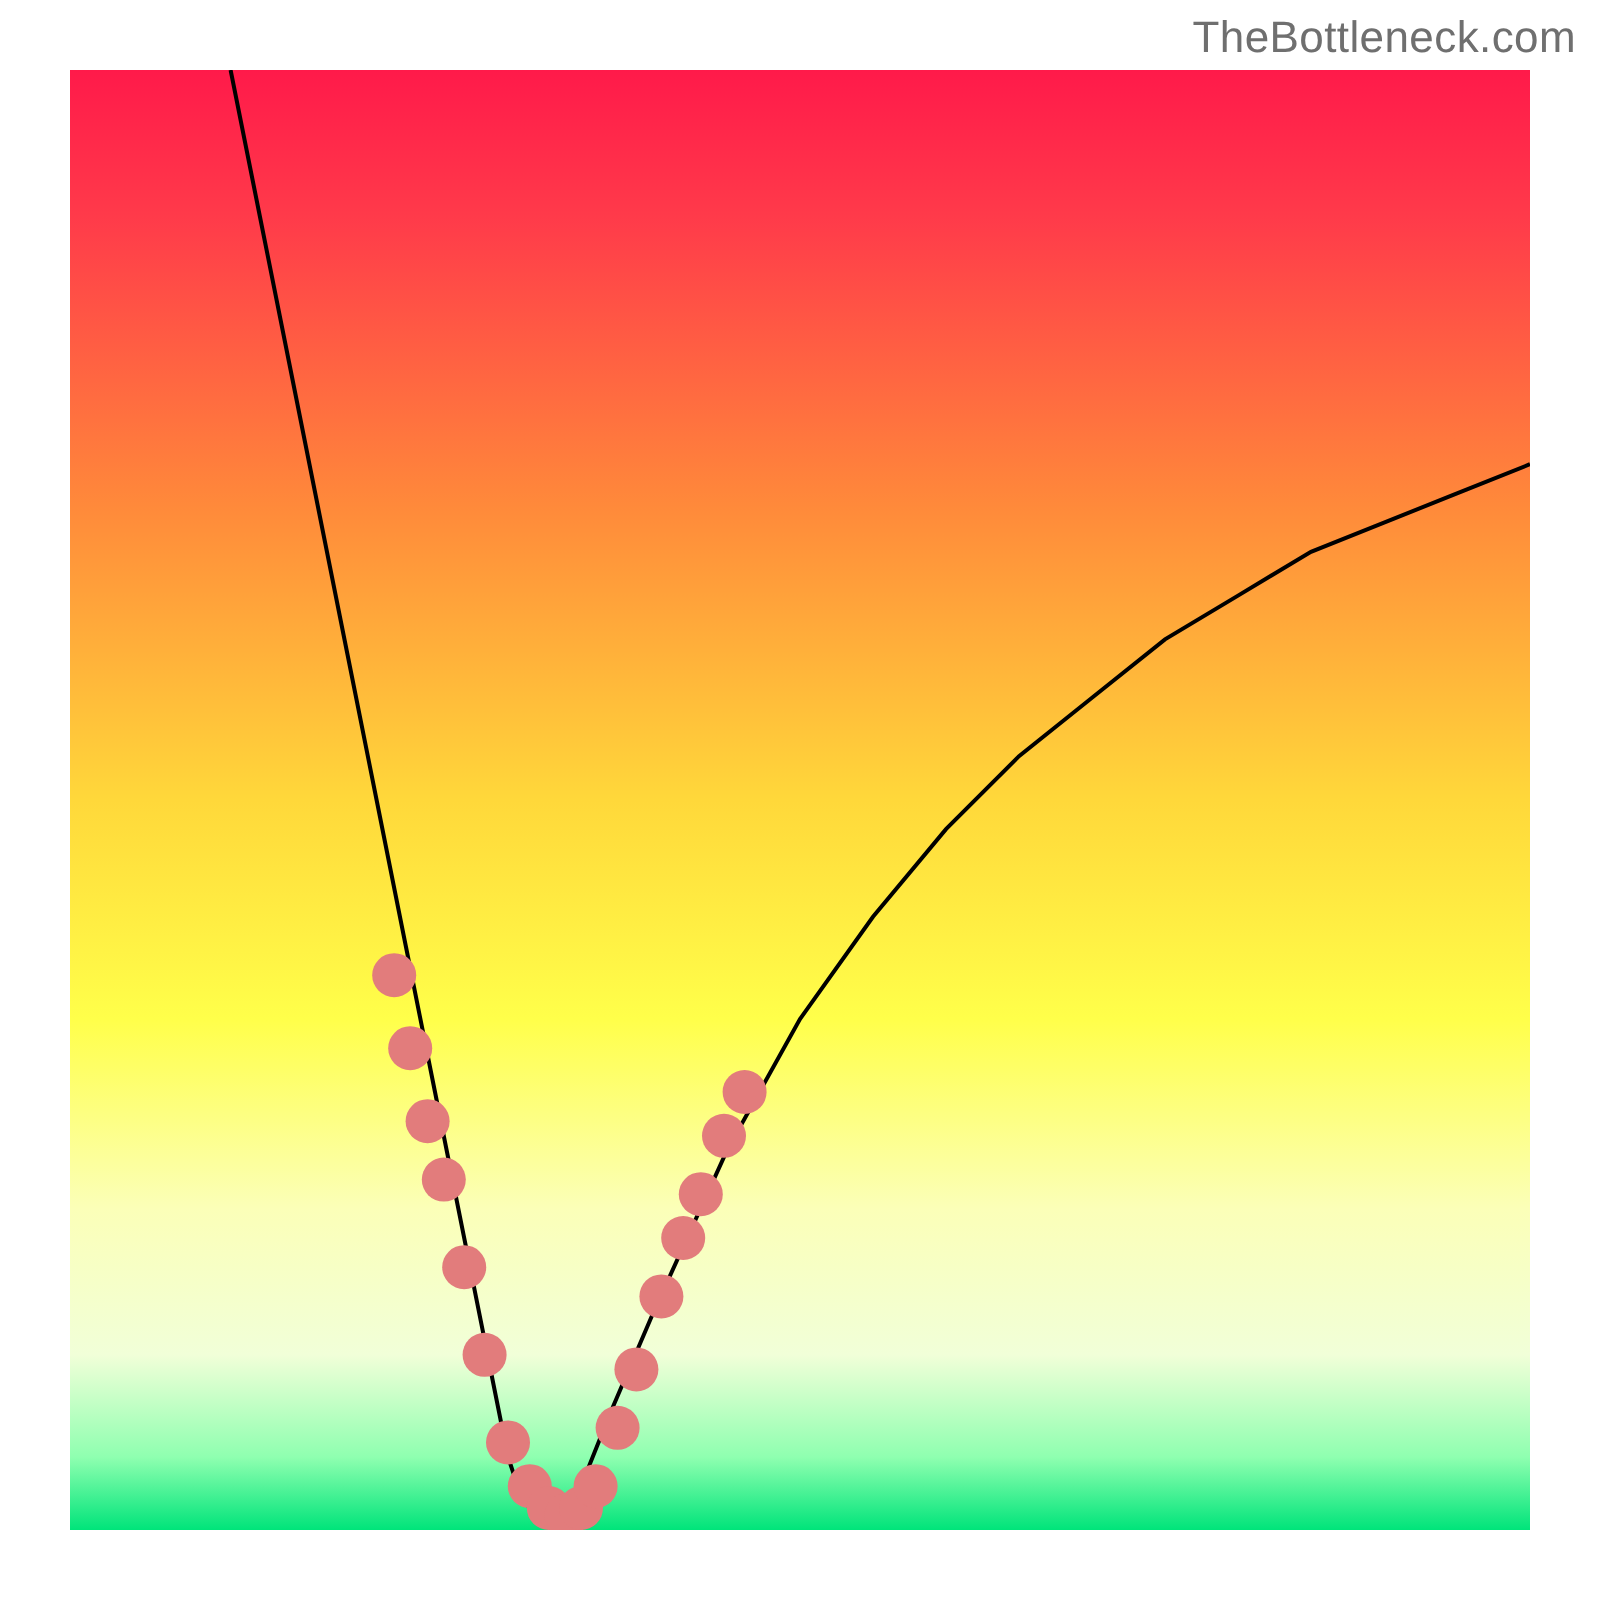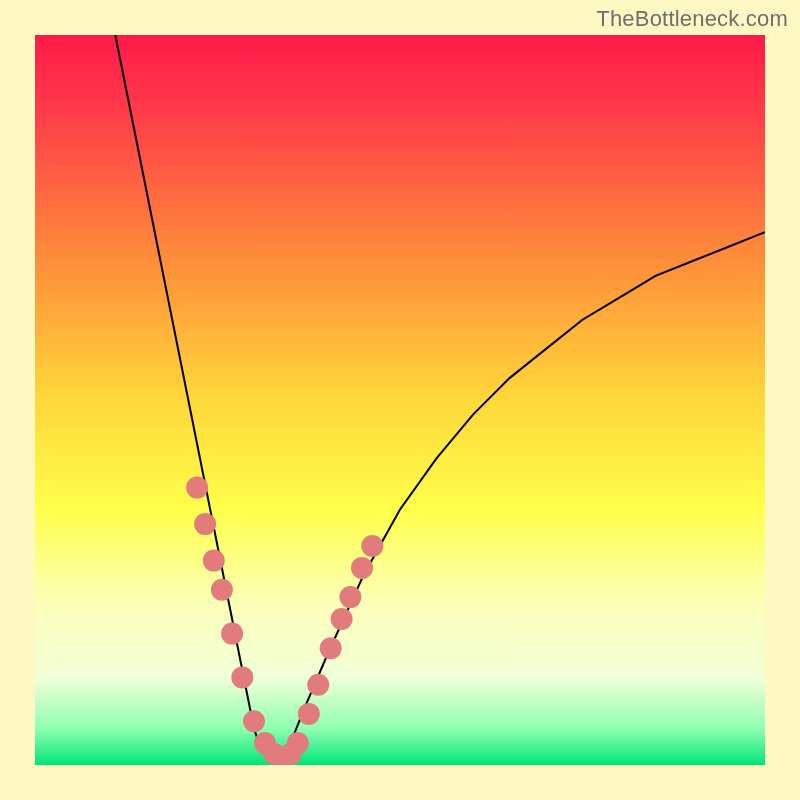--- a/index.html
+++ b/index.html
@@ -8,21 +8,21 @@
     width: 800px;
     height: 800px;
     background: #000;
     overflow: hidden;
     font-family: Arial, Helvetica, sans-serif;
   }
   .stage {
     position: relative;
     width: 800px;
     height: 800px;
-    background: #fef9c3;
+    background: #ffffff;
   }
   .plot {
     position: absolute;
     left: 35px;
     top: 35px;
     width: 730px;
     height: 730px;
     overflow: hidden;
   }
   .grad {

